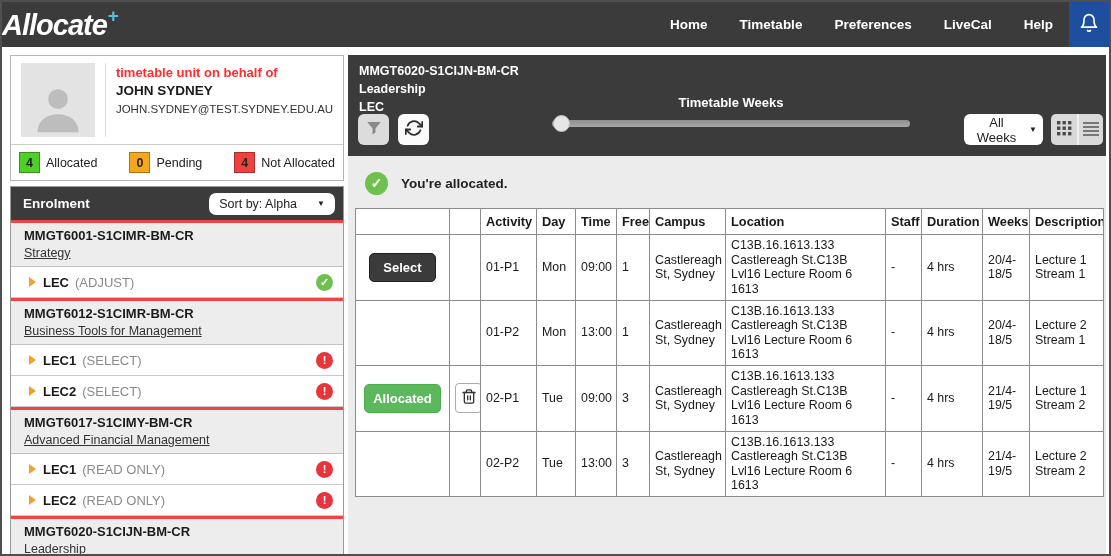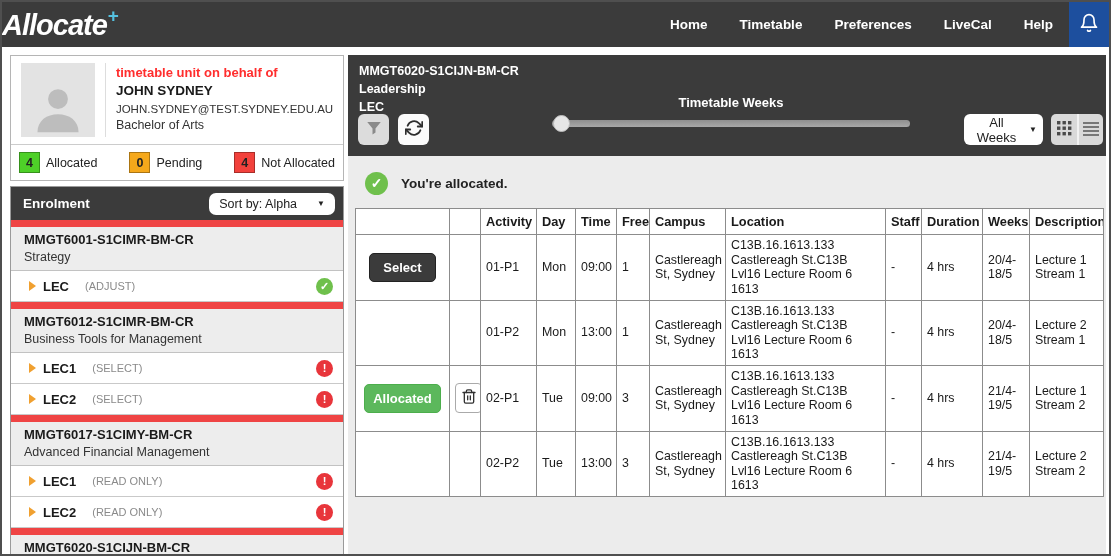--- a/index.html
+++ b/index.html
@@ -28,27 +28,27 @@
   .uemail{font-size:11.5px;color:#333;}
   .udeg{font-size:12.5px;color:#333;}
   .badges{border-top:1px solid #ccc;display:flex;justify-content:space-between;padding:7px 8px;}
   .badge{display:flex;align-items:center;gap:6px;}
   .badge-sq{width:21px;height:21px;display:flex;align-items:center;justify-content:center;font-size:12.5px;font-weight:bold;color:#222;border:1px solid rgba(0,0,0,.3);}
   .badge-label{font-size:12.5px;color:#222;}
   .enrol{margin-top:5px;border:1px solid #9a9a9a;border-bottom:none;background:#fff;height:384px;overflow:hidden;}
   .enrol-head{height:33px;background:var(--dark-bar);color:#fff;display:flex;align-items:center;justify-content:space-between;padding:0 8px 0 12px;font-size:13.5px;font-weight:bold;}
   .sort-btn{background:#fff;border:none;border-radius:7px;padding:4px 10px;font-size:12.5px;color:#222;font-family:inherit;display:flex;align-items:center;gap:20px;cursor:pointer;}
   .caret{font-size:8px;}
-  .course-row{background:#ededed;padding:5px 13px;border-bottom:1px solid #c2c2c2;border-top:7px solid #ef4444;}
+  .course-row{background:#ededed;padding:5px 13px;border-bottom:1px solid #c2c2c2;border-top:3px solid #ef4444;}
   .course-code{font-weight:bold;font-size:13px;color:#1a1a1a;line-height:1.3;}
-  .course-name{font-size:12.5px;color:#333;line-height:1.3;}
+  .course-name{font-size:12.5px;color:#333;line-height:1.3;text-decoration:underline;}
   .class-row{display:flex;align-items:center;height:31px;padding:0 10px 0 18px;background:#fff;border-bottom:1px solid #c9c9c9;cursor:pointer;}
   .tri{width:0;height:0;border-left:7px solid var(--triangle-orange);border-top:5px solid transparent;border-bottom:5px solid transparent;margin-right:7px;}
   .cls-label{font-weight:bold;font-size:13px;color:#1a1a1a;}
-  .cls-mode{font-size:11px;color:#8a8a8a;margin-left:16px;}
+  .cls-mode{font-size:13px;color:#8a8a8a;margin-left:6px;}
   .status-ic{margin-left:auto;width:17px;height:17px;border-radius:50%;color:#fff;font-size:11px;font-weight:bold;display:flex;align-items:center;justify-content:center;}
   .status-ic.allocated{background:var(--status-green);}
   .status-ic.alert{background:var(--status-red);}
   
   .right{position:absolute;left:346px;top:53px;width:758px;bottom:0;}
   .detail-head{position:relative;height:101px;background:var(--dark-bar);color:#fff;}
   .course-lines{position:absolute;left:11px;top:7px;font-size:12.5px;font-weight:bold;line-height:1.45;}
   .head-btns{position:absolute;left:10px;top:59px;display:flex;gap:9px;}
   .icon-btn{width:31px;height:31px;border-radius:6px;border:none;display:flex;align-items:center;justify-content:center;cursor:pointer;padding:0;}
   .filter-btn{background:#dcdcdc;}
@@ -109,21 +109,20 @@
         <div class="avatar">
           <svg width="58" height="58" viewBox="0 0 24 24" fill="#bdbdbd">
               <circle cx="12" cy="8.3" r="4.1"></circle>
               <path d="M3.5 22c0-4.8 3.9-7.4 8.5-7.4s8.5 2.6 8.5 7.4z"></path>
             </svg>
         </div>
         <div class="uc-info">
           <div class="onbehalf">timetable unit on behalf of</div>
           <div class="uname">JOHN SYDNEY</div>
           <div class="uemail">JOHN.SYDNEY@TEST.SYDNEY.EDU.AU</div>
-          <div class="udeg">Bachelor of Arts</div>
         </div>
       </div>
       <div class="badges" id="badge-row">
           <div class="badge">
     <span class="badge-sq" style="background: rgb(78, 208, 40);">4</span>
     <span class="badge-label">Allocated</span>
   </div>
           <div class="badge">
     <span class="badge-sq" style="background: rgb(245, 168, 27);">0</span>
     <span class="badge-label">Pending</span>

